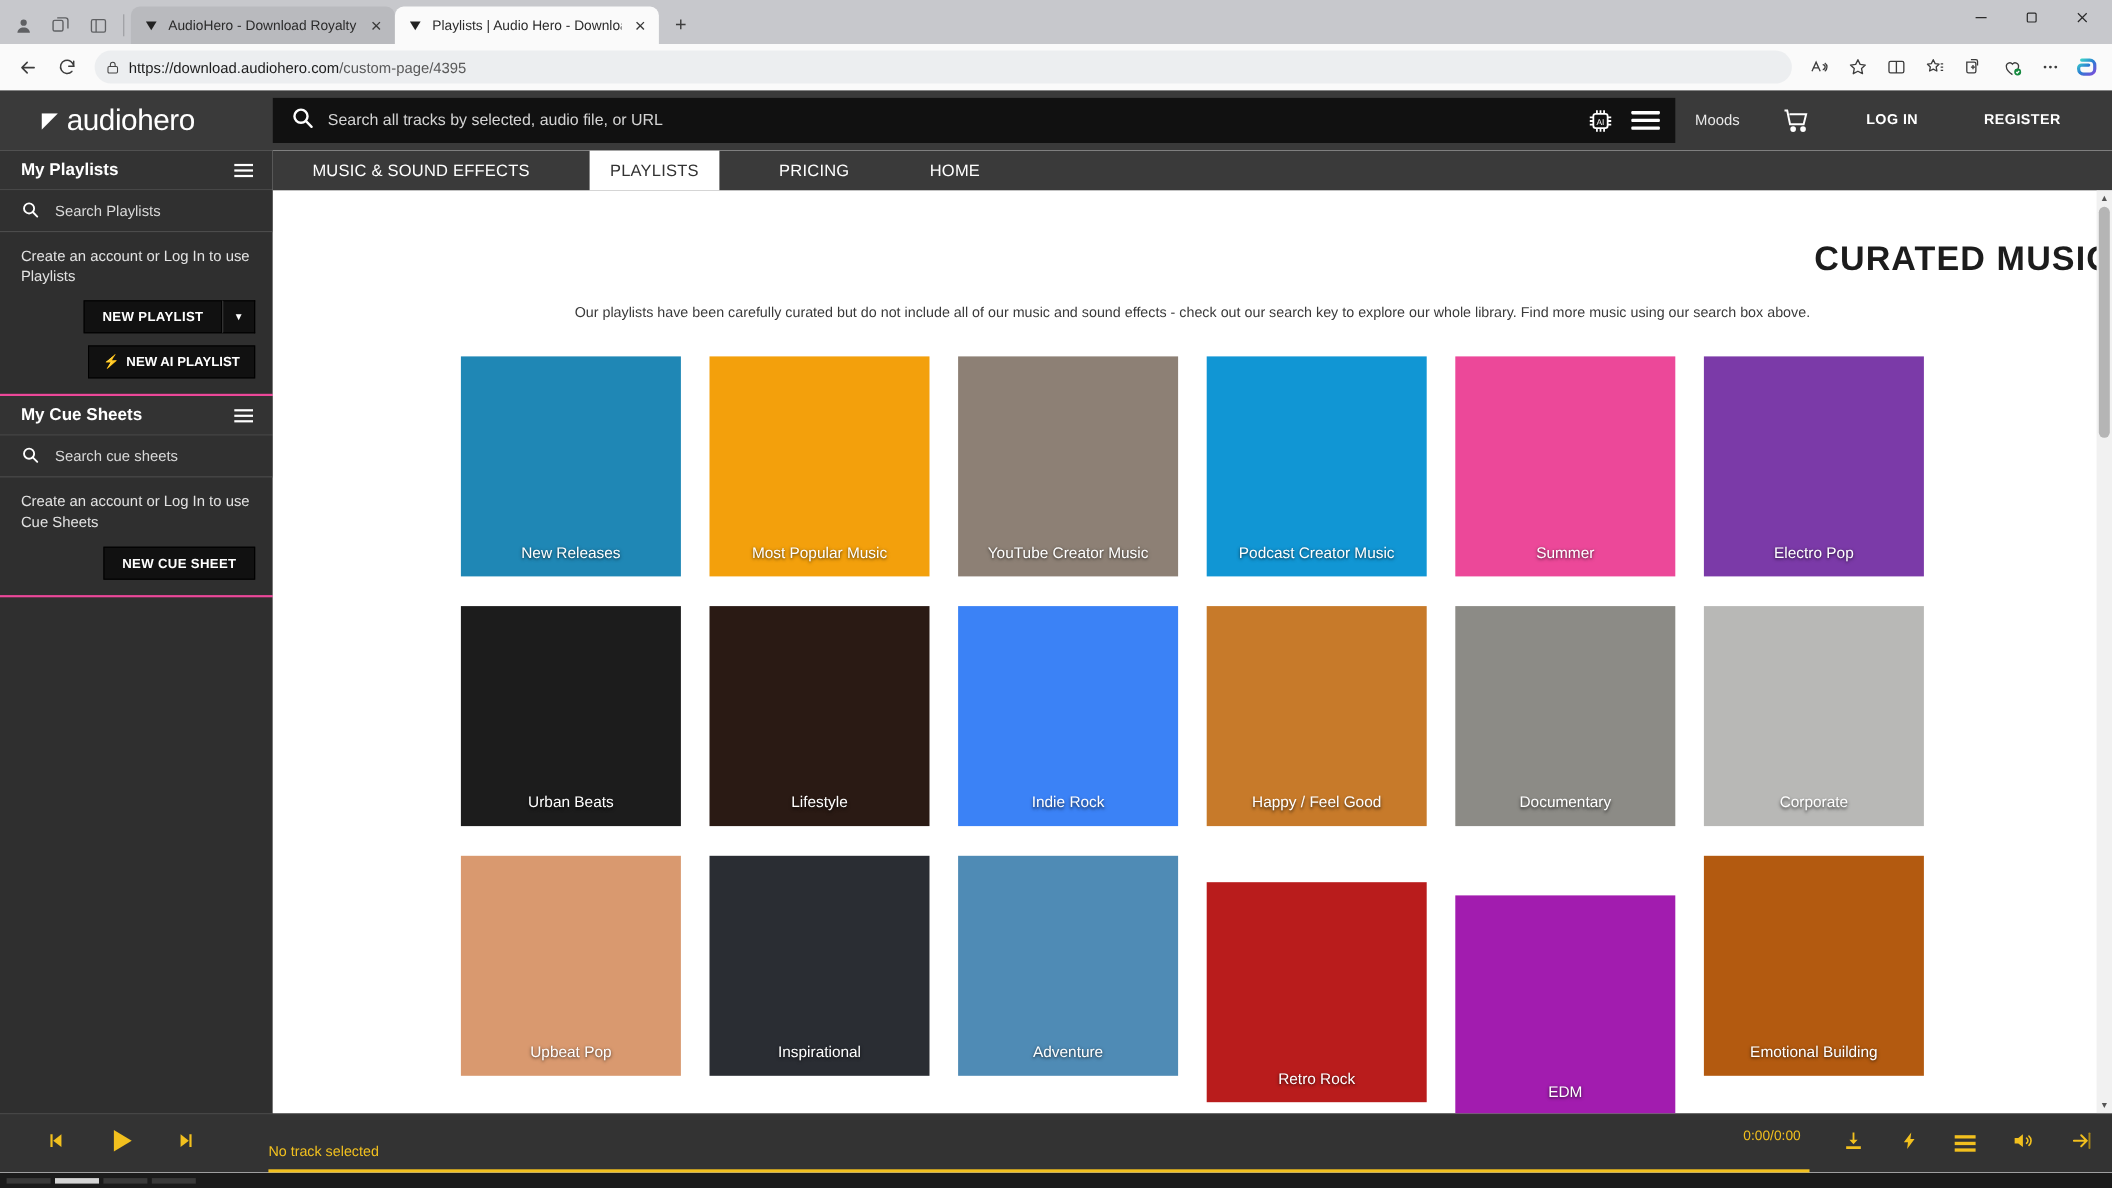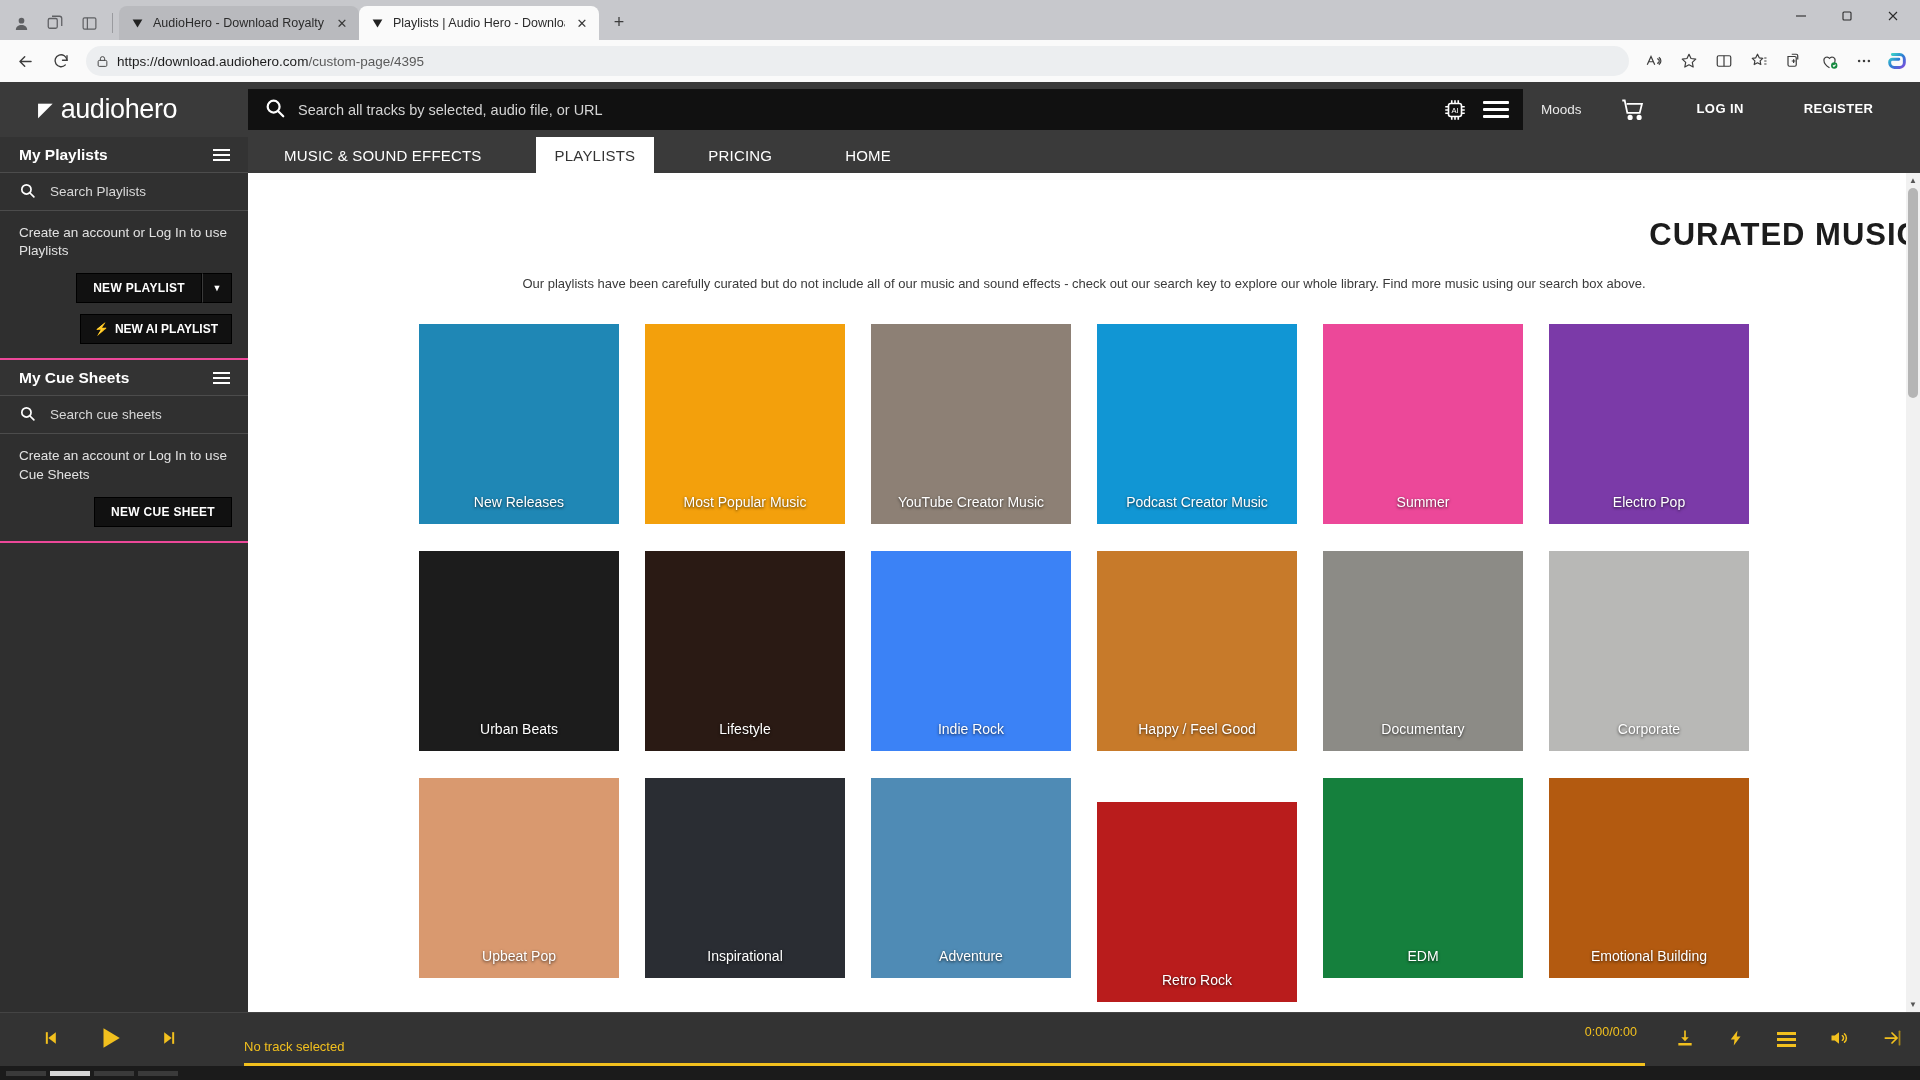--- a/index.html
+++ b/index.html
@@ -459,21 +459,21 @@
               </div>
               <div class="card" style="background: rgb(42, 45, 51);">
                 <div class="card-label">Inspirational</div>
               </div>
               <div class="card" style="background: rgb(79, 139, 181);">
                 <div class="card-label">Adventure</div>
               </div>
               <div class="card" style="background: #b91c1c; margin-top: 24px;">
                 <div class="card-label">Retro Rock</div>
               </div>
-              <div class="card" style="background: #15803d;">
+              <div class="card" style="background: #a21caf; margin-top: 36px;">
                 <div class="card-label">EDM</div>
               </div>
               <div class="card" style="background: rgb(179, 90, 16);">
                 <div class="card-label">Emotional Building</div>
               </div>
               <div class="card" style="background: rgb(18, 18, 18);">
                 <div class="card-label"></div>
               </div>
               <div class="card" style="background: rgb(32, 42, 51);">
                 <div class="card-label"></div>

